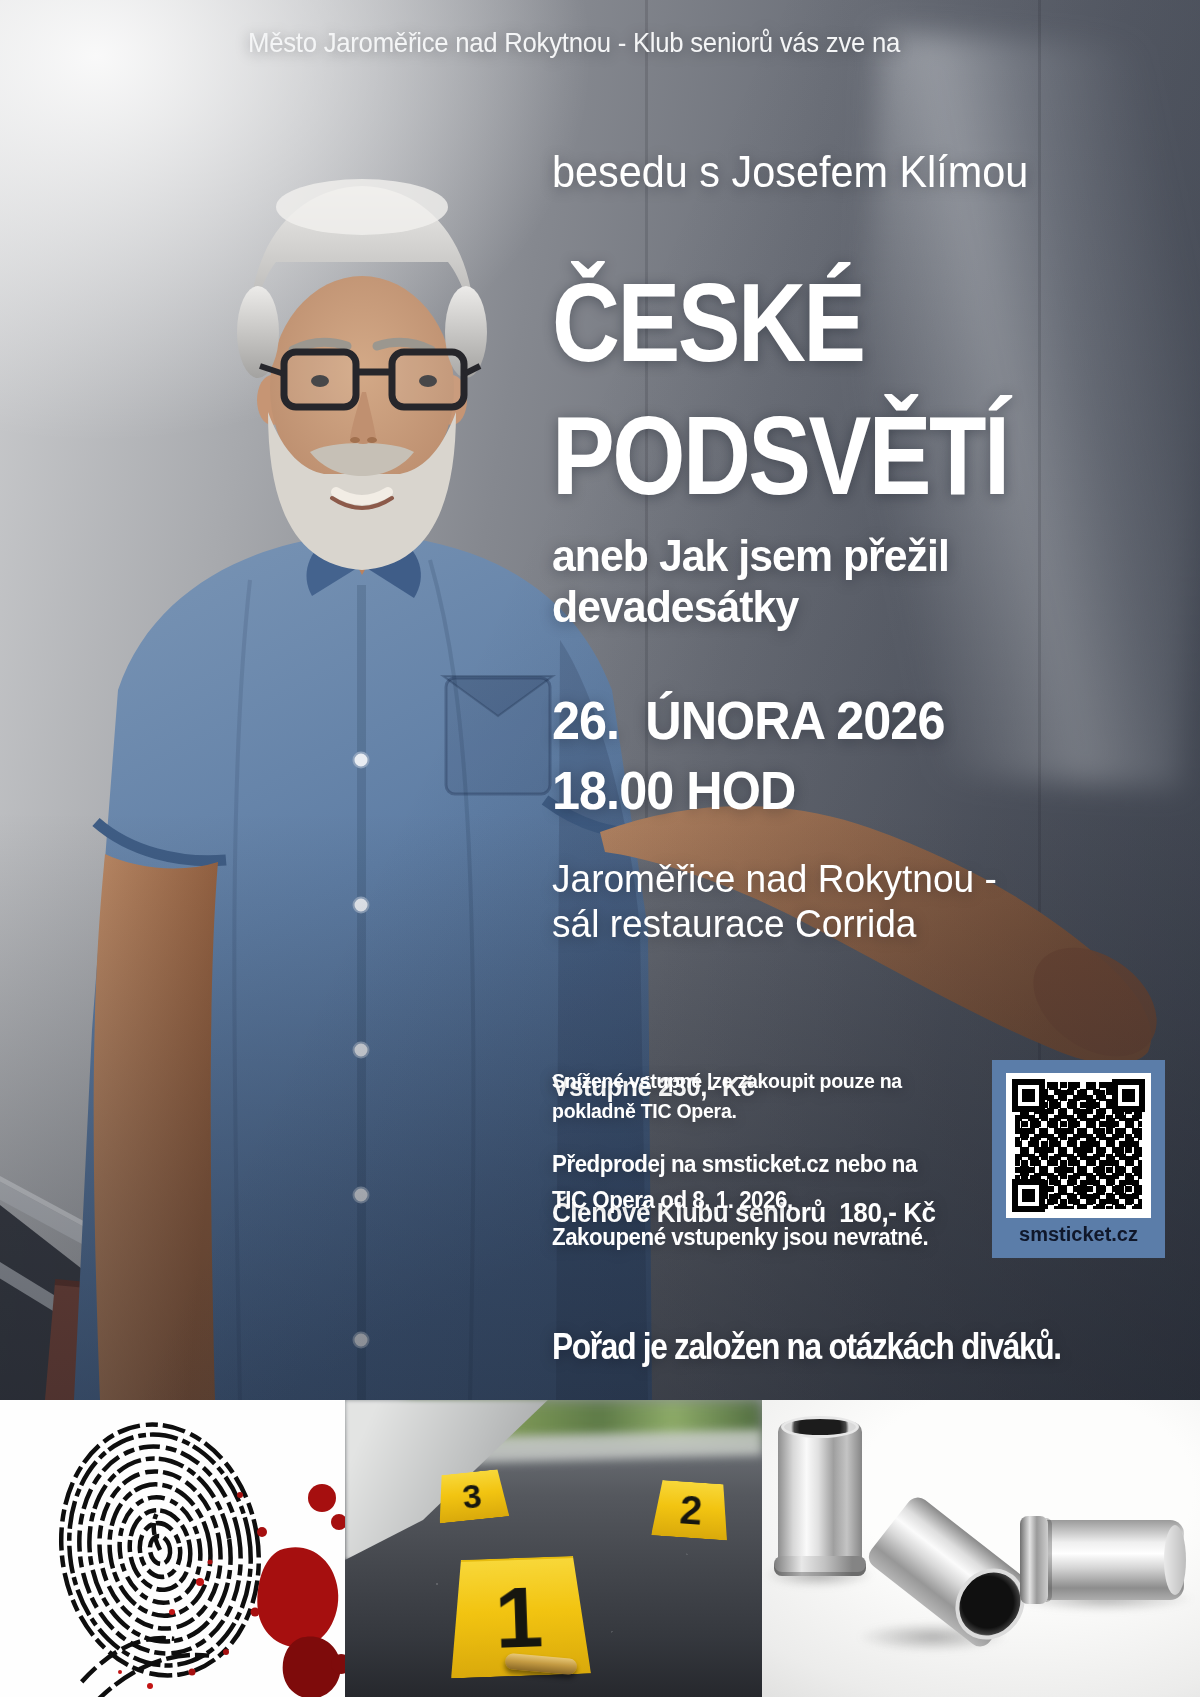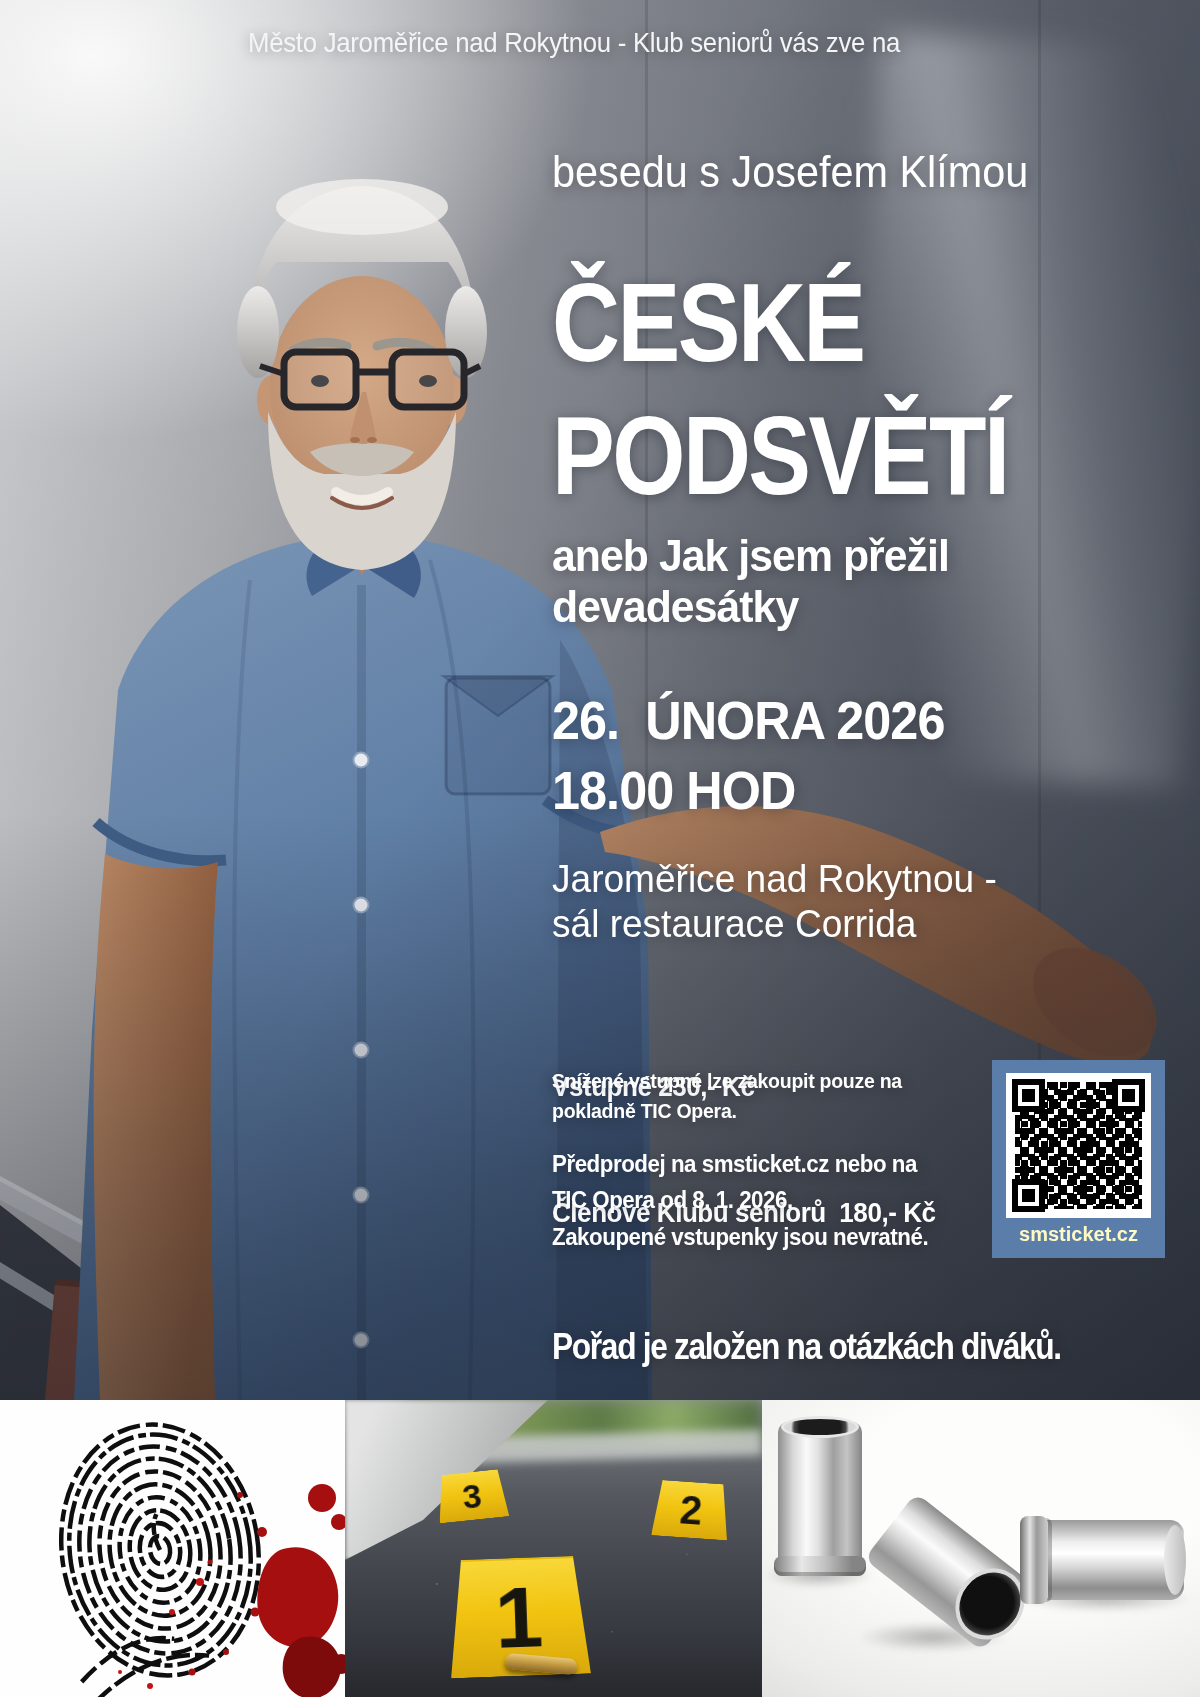--- a/index.html
+++ b/index.html
@@ -50,21 +50,21 @@
   .qr-white{position:absolute;left:14px;top:13px;width:145px;height:145px;background:#fff;}
   .qr-noise{
     position:absolute;inset:9px;
     background:
       repeating-conic-gradient(#000 0% 25%, rgba(0,0,0,0) 0% 50%) 0 0/13px 13px,
       repeating-conic-gradient(rgba(0,0,0,0) 0% 25%, #000 0% 50%) 5px 8px/19px 19px;
   }
   .finder{position:absolute;width:33px;height:33px;border:6px solid #000;background:#fff;box-sizing:border-box;}
   .finder::after{content:"";position:absolute;inset:4px;background:#000;}
   .f-tl{left:6px;top:6px;} .f-tr{right:6px;top:6px;} .f-bl{left:6px;bottom:6px;}
-  .qr-label{position:absolute;left:0;right:0;top:163px;text-align:center;font-size:20px;font-weight:700;color:#fef9c3;}
+  .qr-label{position:absolute;left:0;right:0;top:163px;text-align:center;font-size:20px;font-weight:700;color:#0f172a;}
 
   
   .strip{position:absolute;left:0;top:1400px;width:1200px;height:297px;display:flex;z-index:6;}
   .panel{position:relative;height:297px;overflow:hidden;}
   .p-finger{width:345px;background:#fefefe;}
   .p-crime{width:417px;
     background:
       radial-gradient(2.2px 2.2px at 22% 62%, rgba(255,255,255,.16) 50%, transparent 55%),
       radial-gradient(1.8px 1.8px at 64% 78%, rgba(255,255,255,.14) 50%, transparent 55%),
       radial-gradient(2px 2px at 82% 52%, rgba(255,255,255,.12) 50%, transparent 55%),

